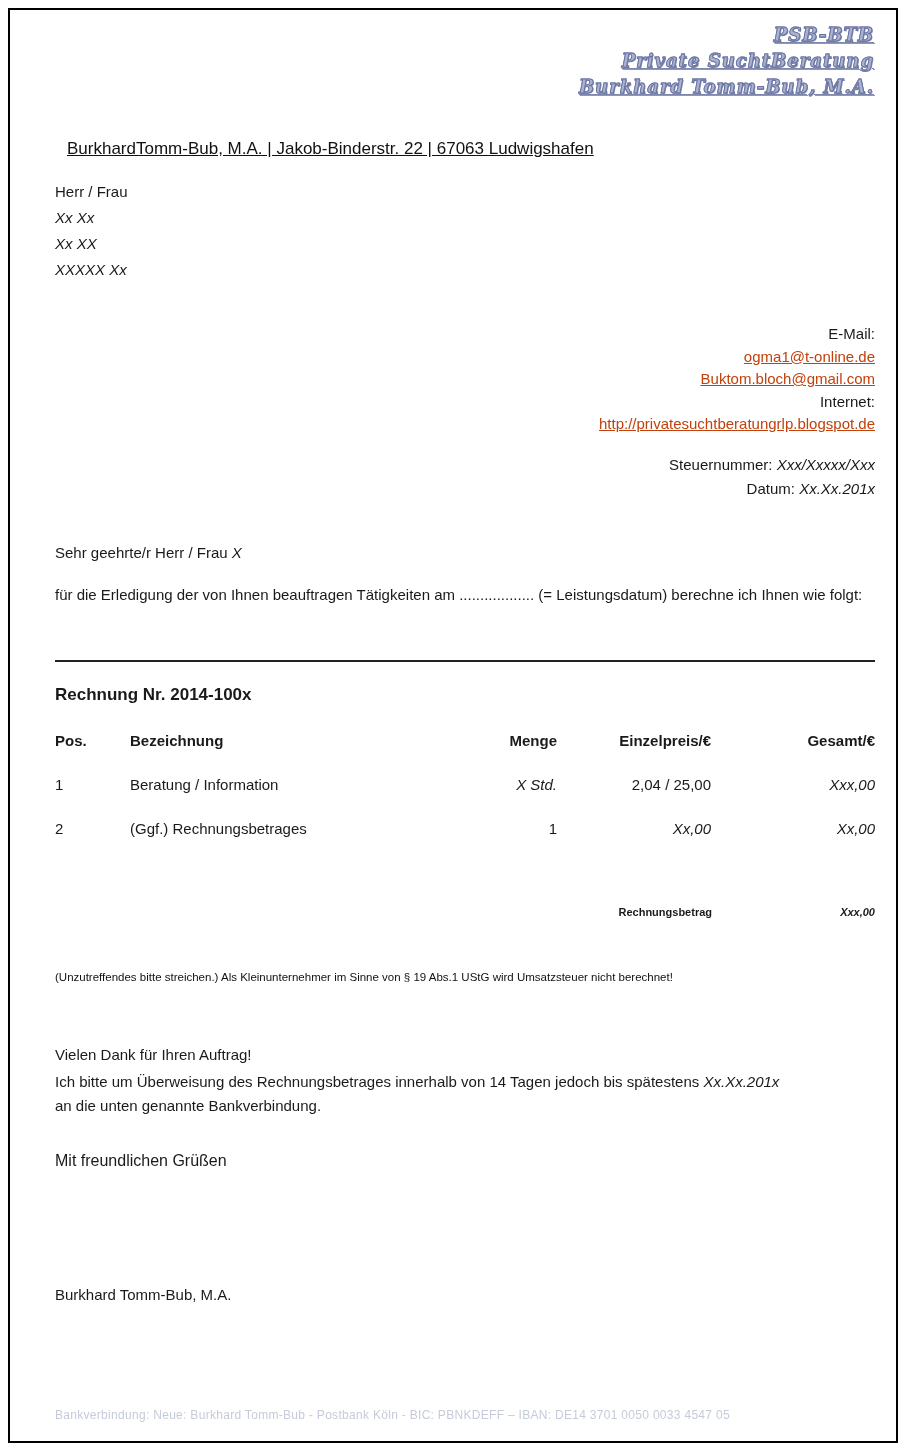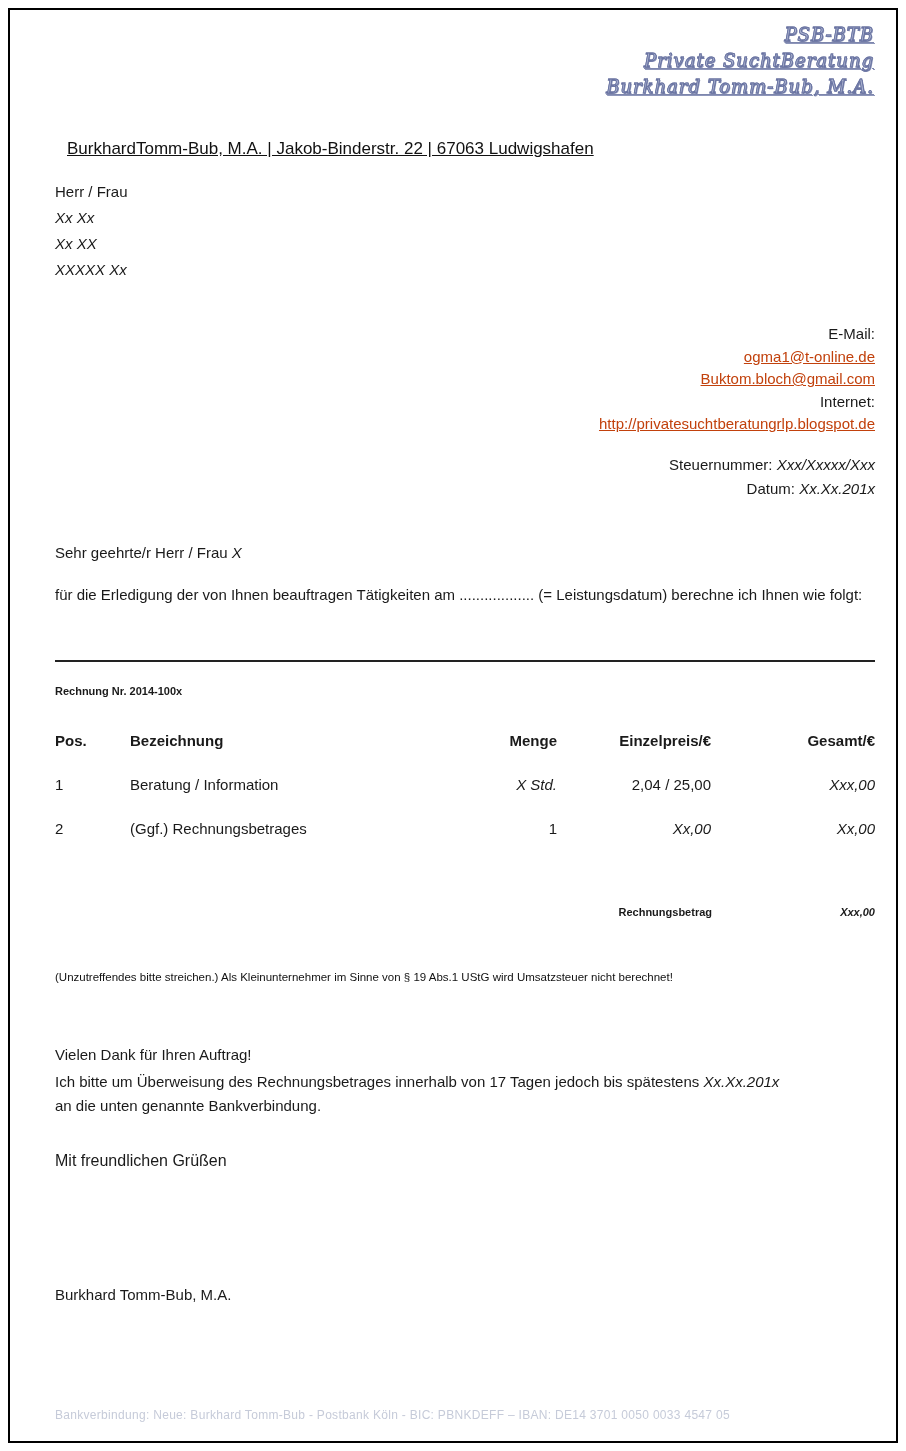--- a/index.html
+++ b/index.html
@@ -24,21 +24,21 @@
   }
 
   
   .logo {
     position: absolute;
     top: 22px;
     right: 32px;
     text-align: right;
     font-family: "DejaVu Serif", serif;
     font-style: italic;
-    font-weight: normal;
+    font-weight: bold;
     letter-spacing: 1px;
   }
   .logo-line {
     display: block;
     font-size: 18px;
     line-height: 26px;
     color: #aab2cf;
     -webkit-text-stroke: 0.9px #6a74a2;
     text-shadow: 1px 1px 0 #8e96ba;
     text-decoration: underline;
@@ -115,21 +115,21 @@
     left: 55px;
     right: 31px;
     top: 660px;
     border-top: 2px solid #222;
   }
 
   .invoice-title {
     position: absolute;
     left: 55px;
     top: 685px;
-    font-size: 11px;
+    font-size: 17px;
     font-weight: bold;
   }
 
   .table {
     position: absolute;
     left: 55px;
     top: 732px;
     width: 820px;
     display: grid;
     grid-template-columns: 75px 300px 127px 154px 164px;
@@ -276,21 +276,21 @@
   <div class="total-row">
     <span class="label">Rechnungsbetrag</span>
     <span class="value">Xxx,00</span>
   </div>
 
   <div class="small-print">(Unzutreffendes bitte streichen.) Als Kleinunternehmer im Sinne von § 19 Abs.1 UStG wird Umsatzsteuer nicht berechnet!</div>
 
   <div class="thanks">Vielen Dank für Ihren Auftrag!</div>
 
   <div class="payment">
-    <span>Ich bitte um Überweisung des Rechnungsbetrages innerhalb von 17 Tagen jedoch bis spätestens </span><span class="it">Xx.Xx.201x</span>
+    <span>Ich bitte um Überweisung des Rechnungsbetrages innerhalb von 14 Tagen jedoch bis spätestens </span><span class="it">Xx.Xx.201x</span>
     <div>an die unten genannte Bankverbindung.</div>
   </div>
 
   <div class="closing">Mit freundlichen Grüßen</div>
 
   <div class="signature">Burkhard Tomm-Bub, M.A.</div>
 
   <div class="footer">Bankverbindung:  Neue: Burkhard Tomm-Bub - Postbank Köln - BIC: PBNKDEFF – IBAN: DE14 3701 0050 0033 4547 05</div>
 </div>
 

